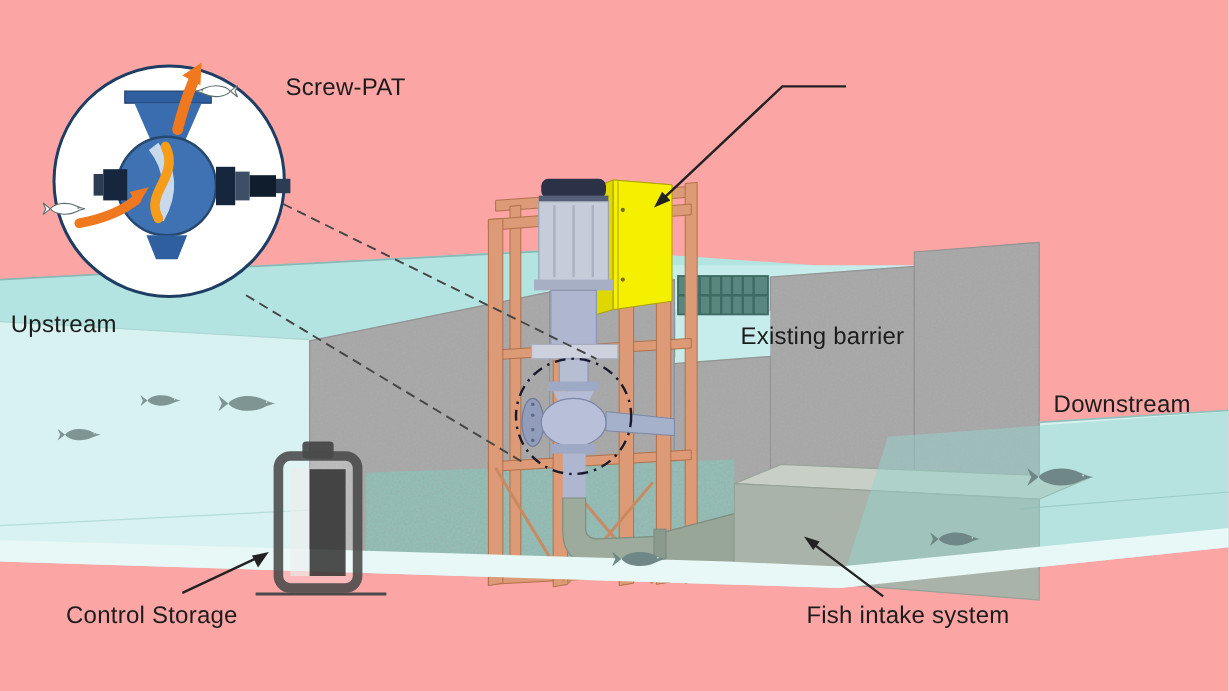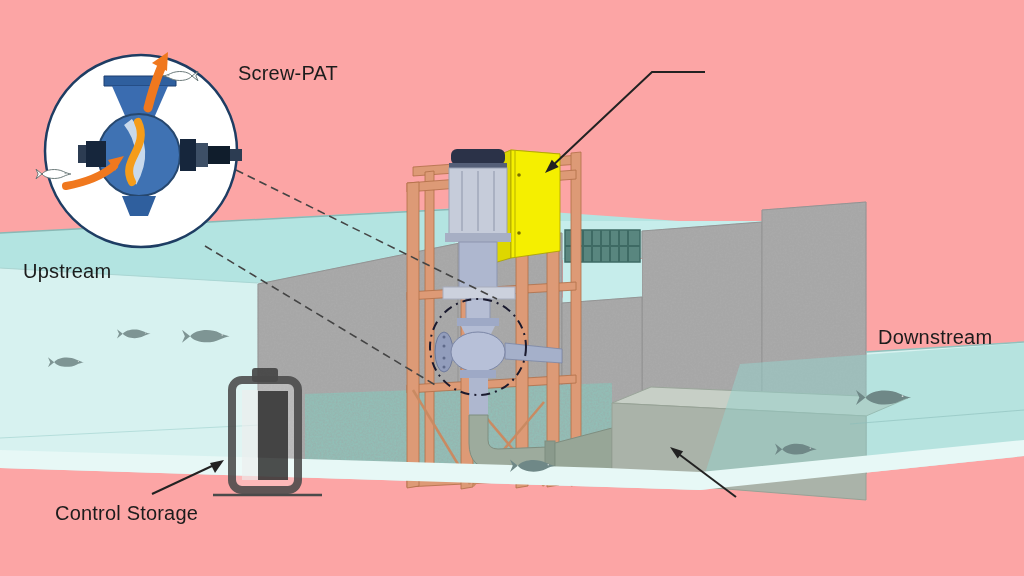--- a/index.html
+++ b/index.html
@@ -192,16 +192,18 @@
       </g>
       <polygon points="124,156 108,160 115,171" style="fill:var(--arrow_orange,#f0781e)"></polygon>
       <polygon points="168,52 152,63 167,71" style="fill:var(--arrow_orange,#f0781e)"></polygon>
       <use href="#fish-shape" transform="translate(198,70) scale(-0.6,0.6)" fill="#ffffff" stroke="#5c6c6c" stroke-width="1.5"></use>
       <use href="#fish-shape" transform="translate(36,168) scale(0.6)" fill="#ffffff" stroke="#5c6c6c" stroke-width="1.5"></use>
     </g>
   </g>
 </svg>
 
 <div class="label" style="left:238px;top:62px">Screw-PAT</div>
-<div class="label" style="left:23px;top:260px">Upstream</div>
+<div class="label" style="left:9px;top:260px">Upstream</div>
+<div class="label" style="left:617px;top:270px">Existing barrier</div>
 <div class="label" style="left:878px;top:326px">Downstream</div>
 <div class="label" style="left:55px;top:502px">Control Storage</div>
+<div class="label" style="left:672px;top:502px">Fish intake system</div>
 </div>
 
 </body></html>

